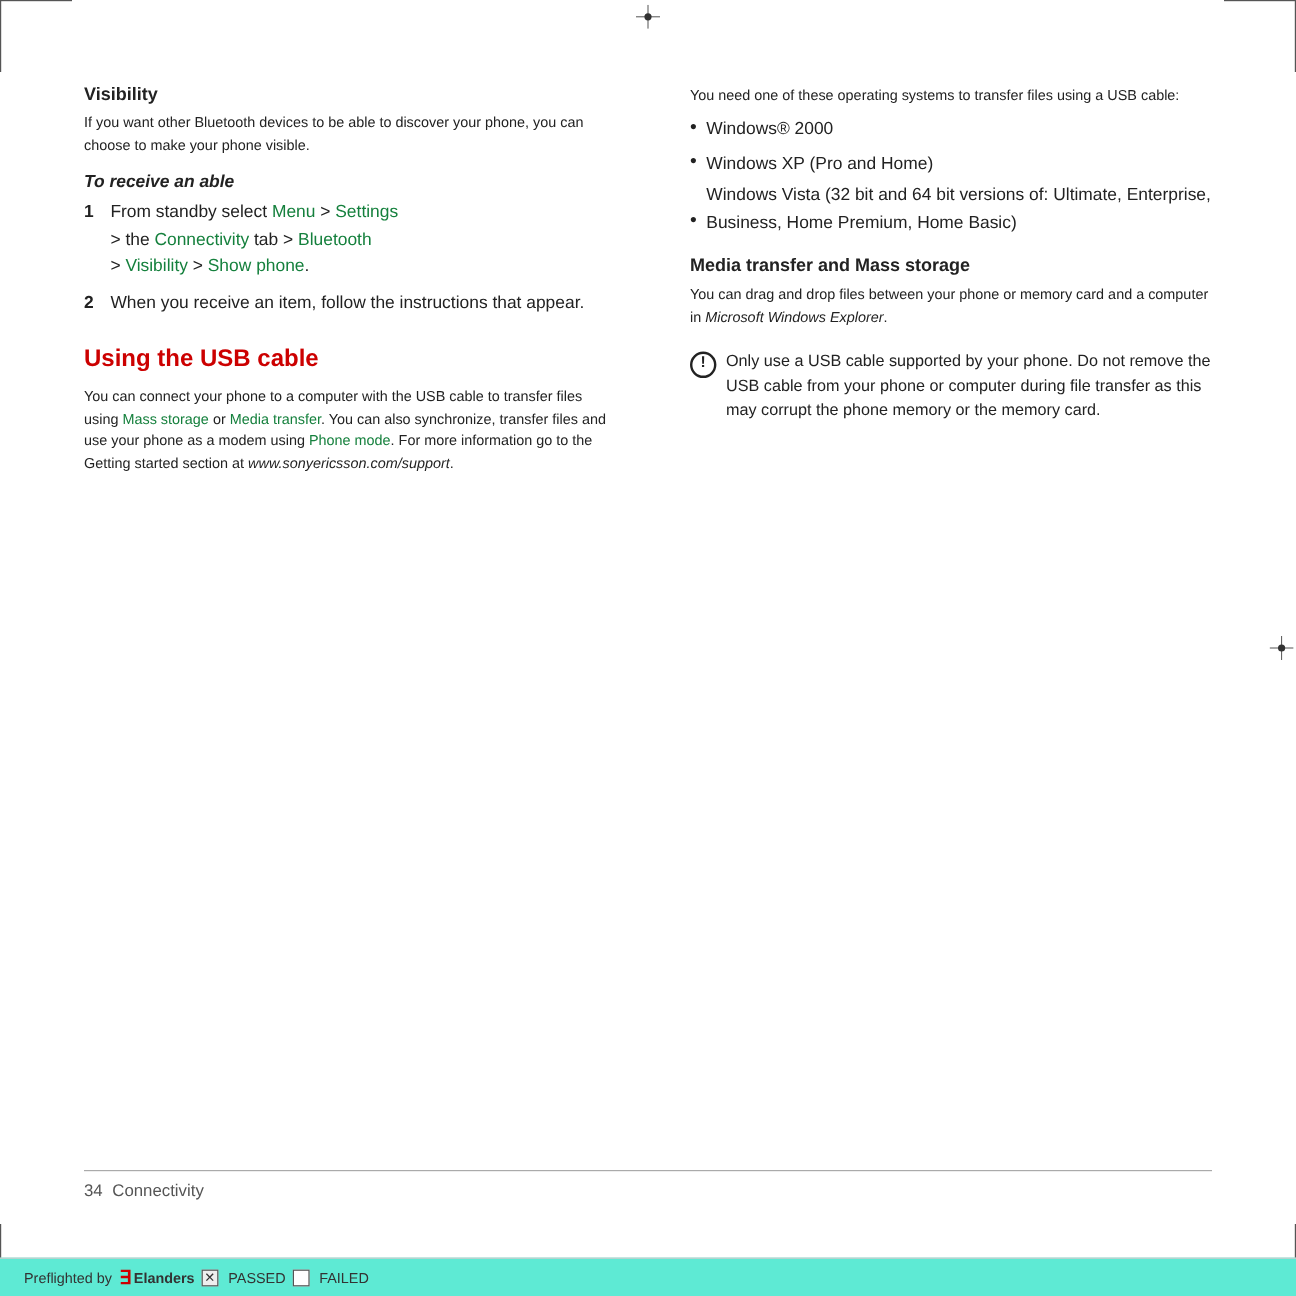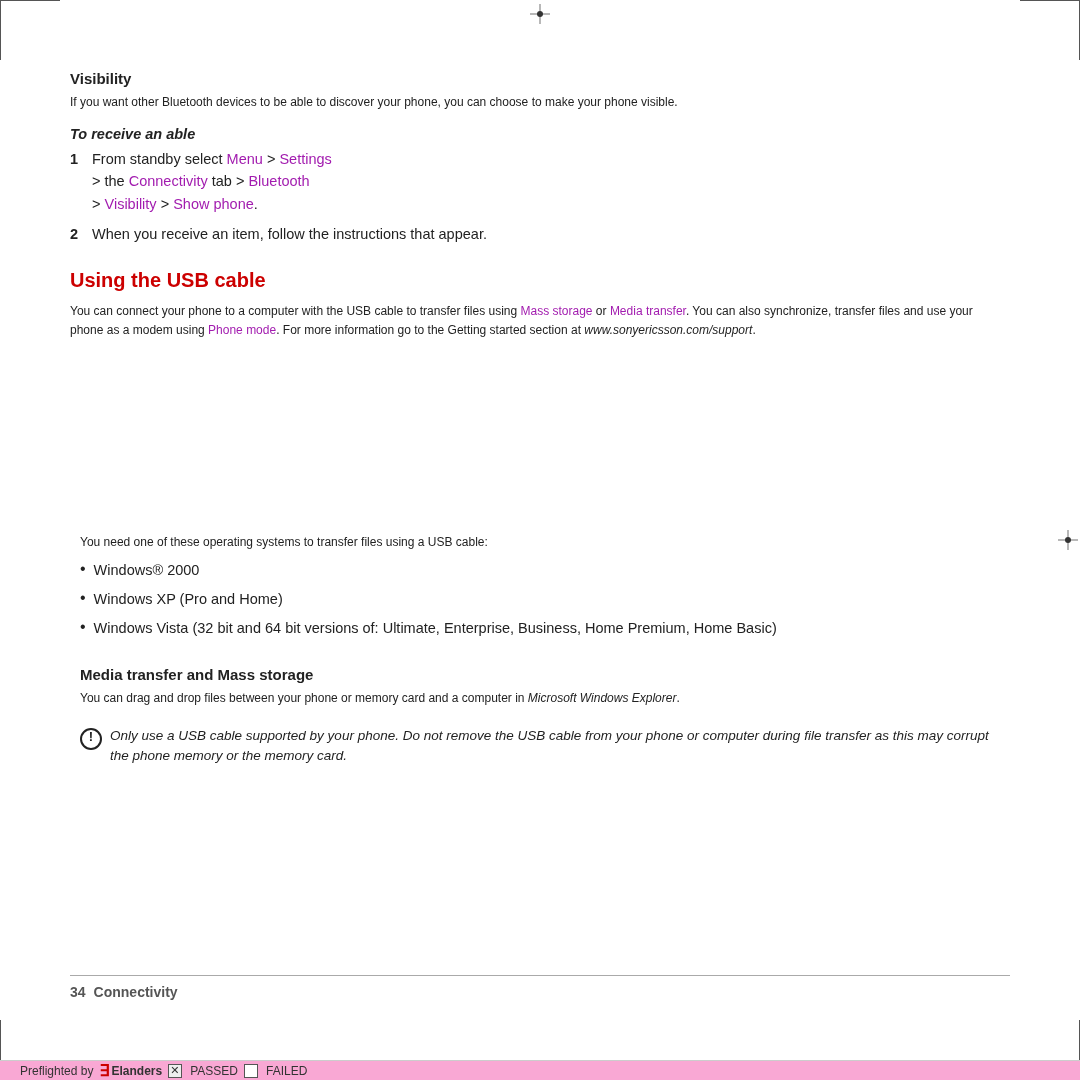--- a/index.html
+++ b/index.html
@@ -57,21 +57,21 @@
       top: 70px;
       left: 70px;
       right: 70px;
       bottom: 80px;
       display: flex;
       flex-direction: column;
     }
 
     .main-columns {
       display: flex;
-      flex-direction: column;
+      flex-direction: row;
       gap: 50px;
       flex: 1;
     }
 
     .left-column {
       flex: 1;
       padding-right: 10px;
     }
 
     .right-column {
@@ -92,21 +92,21 @@
     }
 
     .italic-heading {
       font-style: italic;
       font-weight: bold;
       font-size: 14.5px;
       margin-top: 14px;
       margin-bottom: 6px;
     }
 
-    .red { color: #a21caf; }
+    .red { color: #15803d; }
 
     .numbered-list {
       list-style: none;
       padding-left: 0;
       margin-top: 4px;
     }
 
     .numbered-list li {
       display: flex;
       align-items: flex-start;
@@ -174,59 +174,57 @@
       border-radius: 50%;
       text-align: center;
       line-height: 14px;
       font-weight: bold;
       font-size: 13px;
     }
 
     .warning-text {
       font-size: 13.5px;
       line-height: 1.5;
-      font-style: italic;
       color: #222222;
     }
 
     .divider-h {
       width: 100%;
       border: none;
       border-top: 1px solid #aaa;
       margin: 0;
     }
 
     .page-number-line {
       display: flex;
       align-items: center;
       padding: 0 70px;
       font-size: 14px;
       color: #555;
       gap: 8px;
-      font-weight: bold;
     }
 
     .page-num {
       font-size: 14px;
       color: #555;
     }
 
     .page-label {
       font-size: 14px;
       color: #555;
     }
 
     
     .preflight-bar {
       position: absolute;
       bottom: 0;
       left: 0;
       right: 0;
-      height: 20px;
-      background: #f9a8d4;
+      height: 32px;
+      background: #5eead4;
       border-top: 1px solid #ccc;
       display: flex;
       align-items: center;
       padding: 0 20px;
       font-size: 12px;
       color: #333;
       gap: 6px;
     }
 
     .elanders-logo {
@@ -327,21 +325,21 @@
             <span>Windows® 2000</span>
           </li>
         <li>
             <span>Windows XP (Pro and Home)</span>
           </li>
         <li>
             <span>Windows Vista (32 bit and 64 bit versions of: Ultimate, Enterprise, Business, Home Premium, Home Basic)</span>
           </li>
       </ul>
 
-      <div class="section-heading" style="margin-top: 27px;">Media transfer and Mass storage</div>
+      <div class="section-heading" style="margin-top: 16px;">Media transfer and Mass storage</div>
       <p class="body-text">
         You can drag and drop files between your phone or memory card and a computer in <em>Microsoft Windows Explorer</em>.
       </p>
 
       <div class="warning-box">
         <div class="warning-icon"></div>
         <p class="warning-text">Only use a USB cable supported by your phone. Do not remove the USB cable from your phone or computer during file transfer as this may corrupt the phone memory or the memory card.</p>
       </div>
 
     </div>

